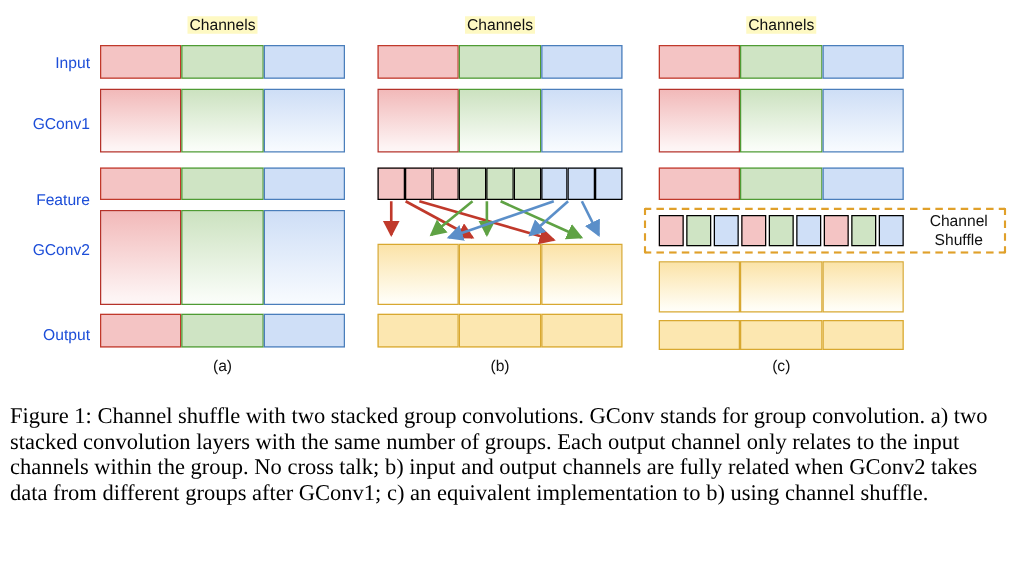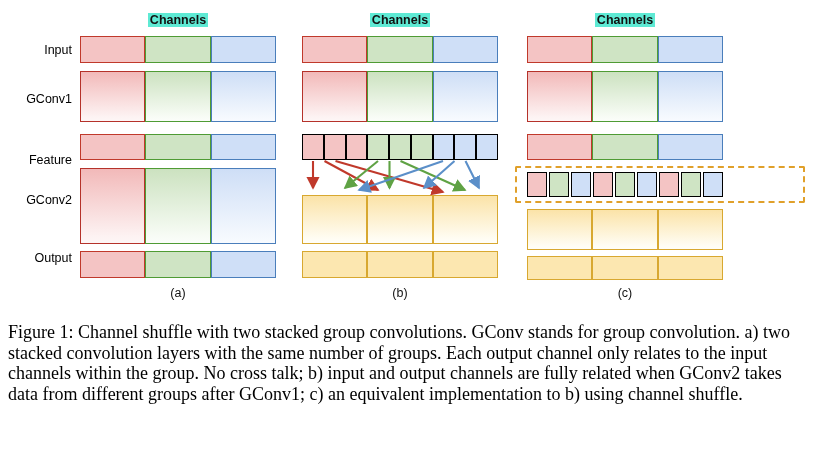--- a/index.html
+++ b/index.html
@@ -4,27 +4,27 @@
 <style>
   html,body{margin:0;padding:0;background:#ffffff;}
   body{width:815px;height:453px;position:relative;overflow:hidden;
        font-family:"Liberation Sans", sans-serif;color:#000;}
 
   #figure{position:absolute;left:0;top:0;width:815px;height:315px;}
 
   
   .row-label{position:absolute;left:0;width:72px;text-align:right;
              font-family:"Liberation Sans", sans-serif;font-size:12.5px;
-             color:#000000;line-height:1;}
+             color:#1d4ed8;line-height:1;}
 
   
   .chan-head{position:absolute;height:22px;}
   .chan-head .ctext{position:absolute;left:0;top:0;width:100%;text-align:center;
       font-size:12.5px;line-height:22px;color:#111;background:#fff;}
-  .chan-head .ctext span{background:#5eead4;padding:0 2px;position:relative;top:1px;font-weight:bold;}
+  .chan-head .ctext span{background:#fef9c3;padding:0 2px;position:relative;top:1px;}
 
   
   .bar{position:absolute;display:flex;box-sizing:border-box;}
   .seg{flex:1 1 0;box-sizing:border-box;border:1px solid #000;}
 
   
   .s-red   {background:#f4c4c4;border-color:#c0392b;}
   .s-green {background:#cfe4c4;border-color:#4f9b34;}
   .s-blue  {background:#cfdff7;border-color:#4a7ebb;}
   .s-yellow{background:#fce7b0;border-color:#d8a830;}
@@ -62,21 +62,21 @@
 </style>
 </head>
 <body>
 
 <div id="figure">
 
   <div class="row-label" style="top:44px;">Input</div>
   <div class="row-label" style="top:93px;">GConv1</div>
   <div class="row-label" style="top:154px;">Feature</div>
   <div class="row-label" style="top:194px;">GConv2</div>
-  <div class="row-label" style="top:252px;">Output</div>
+  <div class="row-label" style="top:262px;">Output</div>
 
   <div class="chan-head" style="left:80px;top:8px;width:196px;">
     <svg width="196" height="22">
       <line x1="4" y1="11" x2="192" y2="11" stroke="#000" stroke-width="1.4"></line>
       <line x1="2" y1="4" x2="2" y2="18" stroke="#000" stroke-width="1.4"></line>
       <line x1="194" y1="4" x2="194" y2="18" stroke="#000" stroke-width="1.4"></line>
       <polyline points="14,4 3,11 14,18" fill="none" stroke="#000" stroke-width="1.4"></polyline>
       <polyline points="182,4 193,11 182,18" fill="none" stroke="#000" stroke-width="1.4"></polyline>
     </svg>
     <div class="ctext"><span>Channels</span></div>
@@ -199,20 +199,24 @@
     <div class="cell s-green"></div>
     <div class="cell s-blue"></div>
     <div class="cell s-red"></div>
     <div class="cell s-green"></div>
     <div class="cell s-blue"></div>
     <div class="cell s-red"></div>
     <div class="cell s-green"></div>
     <div class="cell s-blue"></div>
   </div>
 
+  <div class="shuffle-label" style="left:733px;top:170px;width:68px;">
+    <div>Channel</div>
+    <div>Shuffle</div>
+  </div>
 
   <div class="bar" style="left:527px;top:209px;width:196px;height:41px;">
     <div class="seg g-yellow"></div>
     <div class="seg g-yellow"></div>
     <div class="seg g-yellow"></div>
   </div>
 
   <div class="bar" style="left:527px;top:256px;width:196px;height:24px;">
     <div class="seg s-yellow"></div>
     <div class="seg s-yellow"></div>

